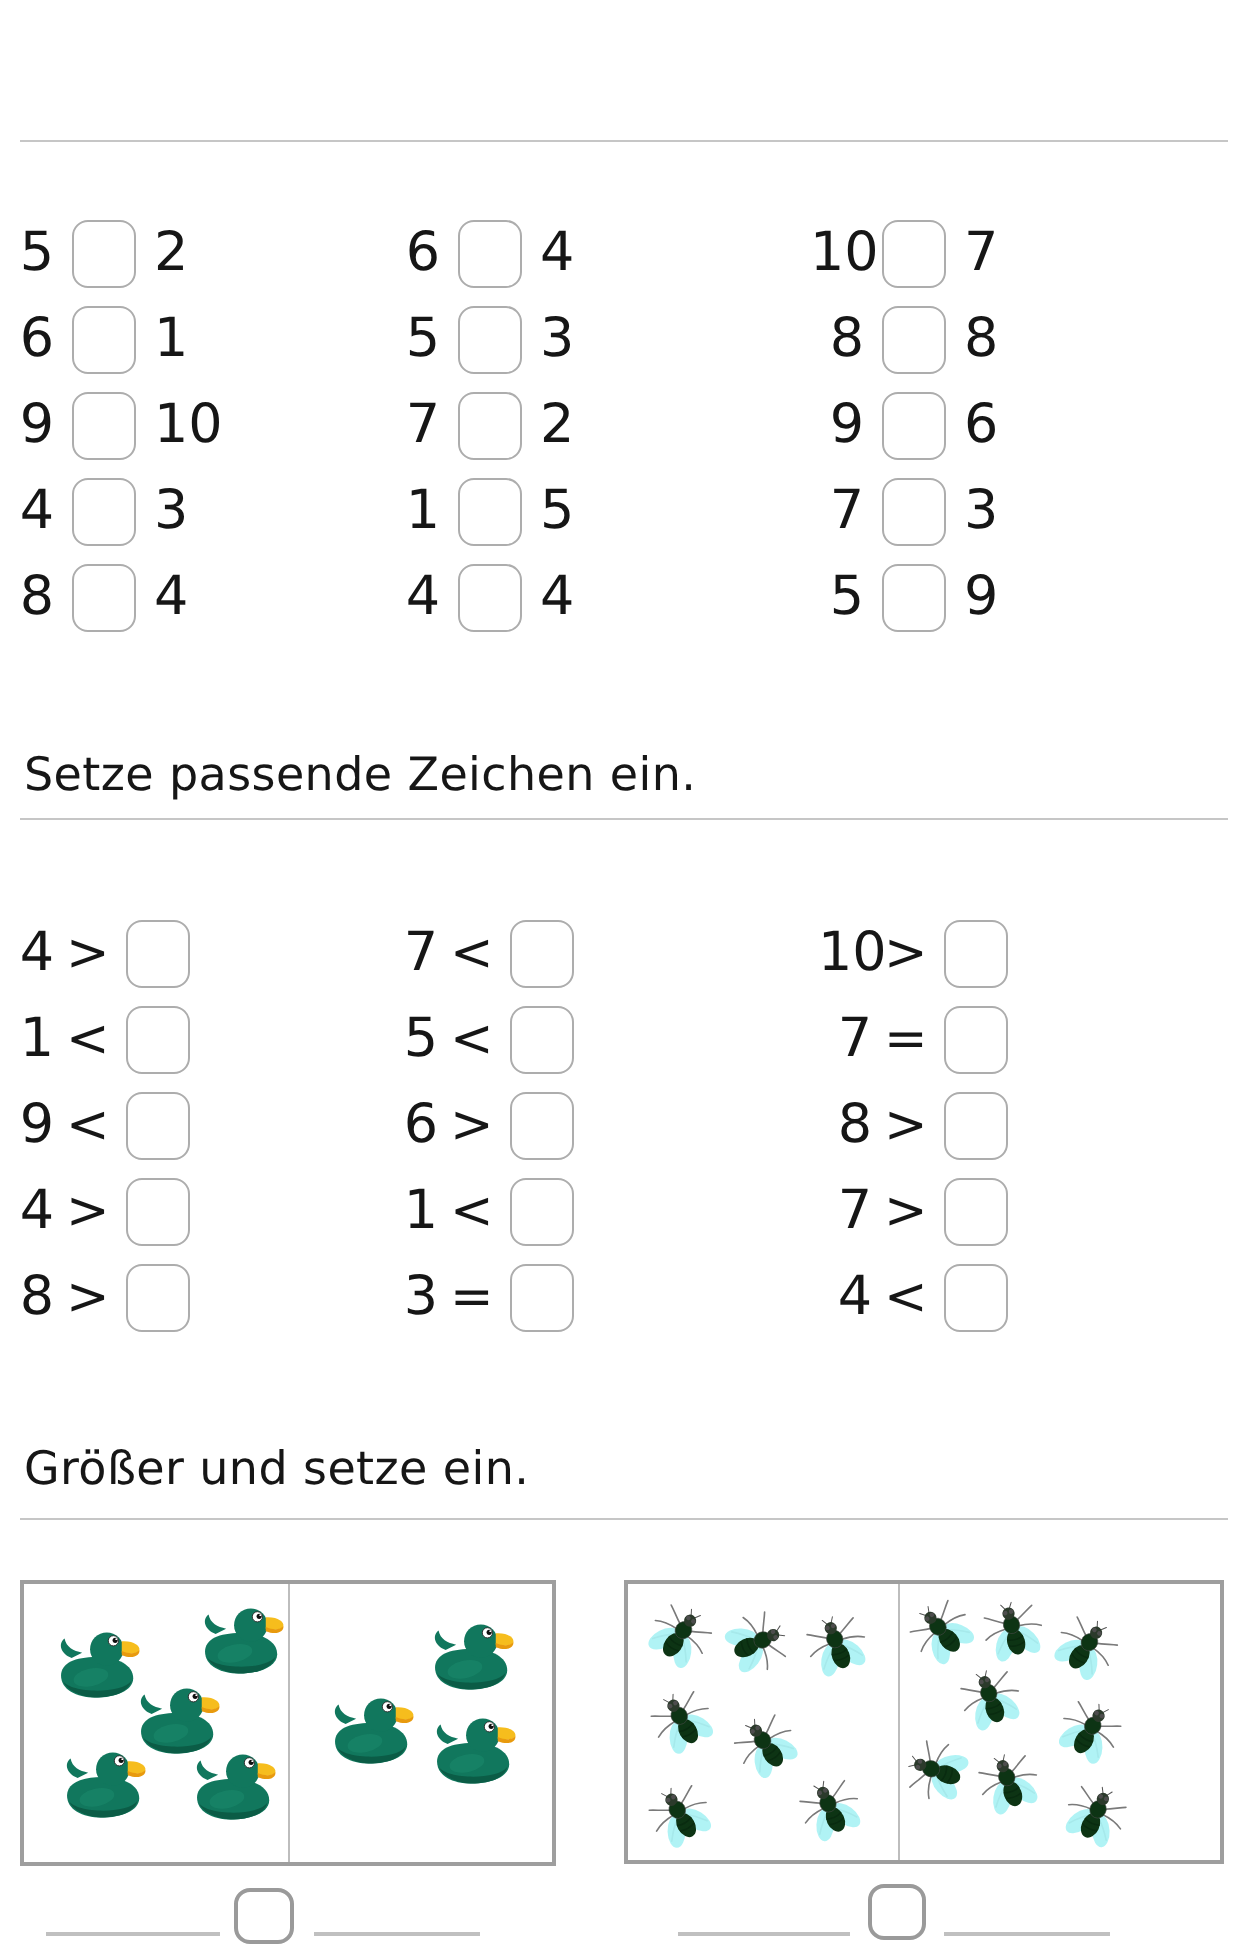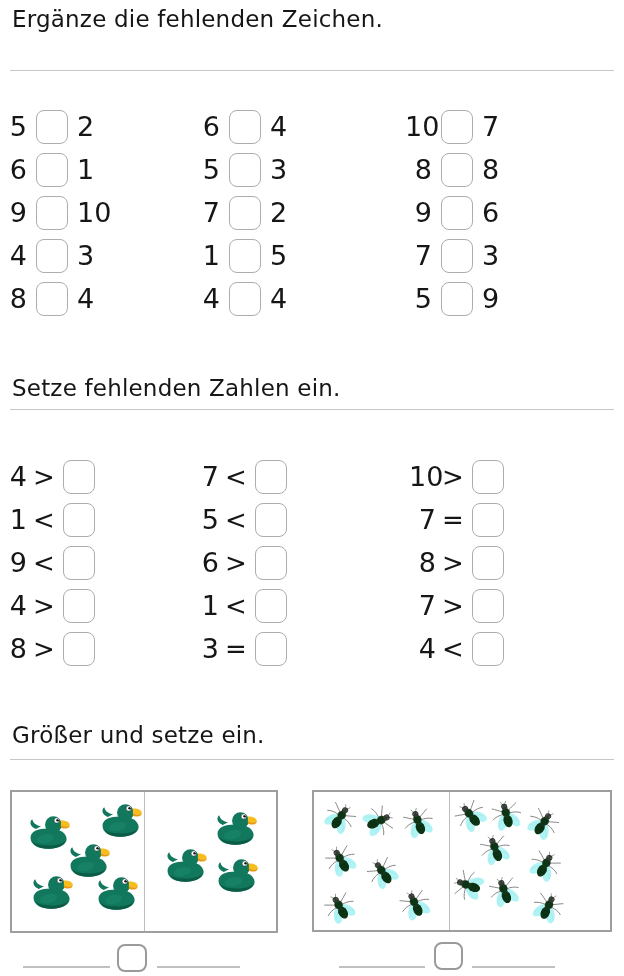--- a/index.html
+++ b/index.html
@@ -35,21 +35,20 @@
   .aline{position:absolute;height:1.5px;background:#c0c0c0;top:966px;}
   .abox{
     position:absolute;box-sizing:border-box;width:30px;height:28px;
     border:2px solid #9a9a9a;border-radius:8px;background:#fff;
   }
 </style>
 </head>
 <body>
 
 <div class="abs title" style="left:12px;top:3px;">
-  <div>Ergänze die fehlenden Zeichen.</div>
 </div>
 <div class="rule" style="top:70px;"></div>
 
 <div class="col" style="left:0;top:105px;">
   <div class="row">
       <span class="nl">5</span>
       <span class="bx"></span>
       <span class="nr">2</span>
     </div>
   <div class="row">
@@ -121,21 +120,21 @@
       <span class="bx"></span>
       <span class="nr">3</span>
     </div>
   <div class="row">
       <span class="nl">5</span>
       <span class="bx"></span>
       <span class="nr">9</span>
     </div>
 </div>
 
-<div class="abs title" style="left:12px;top:372px;">Setze fehlenden Zahlen ein.</div>
+<div class="abs title" style="left:12px;top:372px;">Setze passende Zeichen ein.</div>
 <div class="rule" style="top:409px;"></div>
 
 <div class="col" style="left:0;top:455px;">
   <div class="row">
       <span class="nl">4</span>
       <span class="op">&gt;</span>
       <span class="bx bx2"></span>
     </div>
   <div class="row">
       <span class="nl">1</span>

